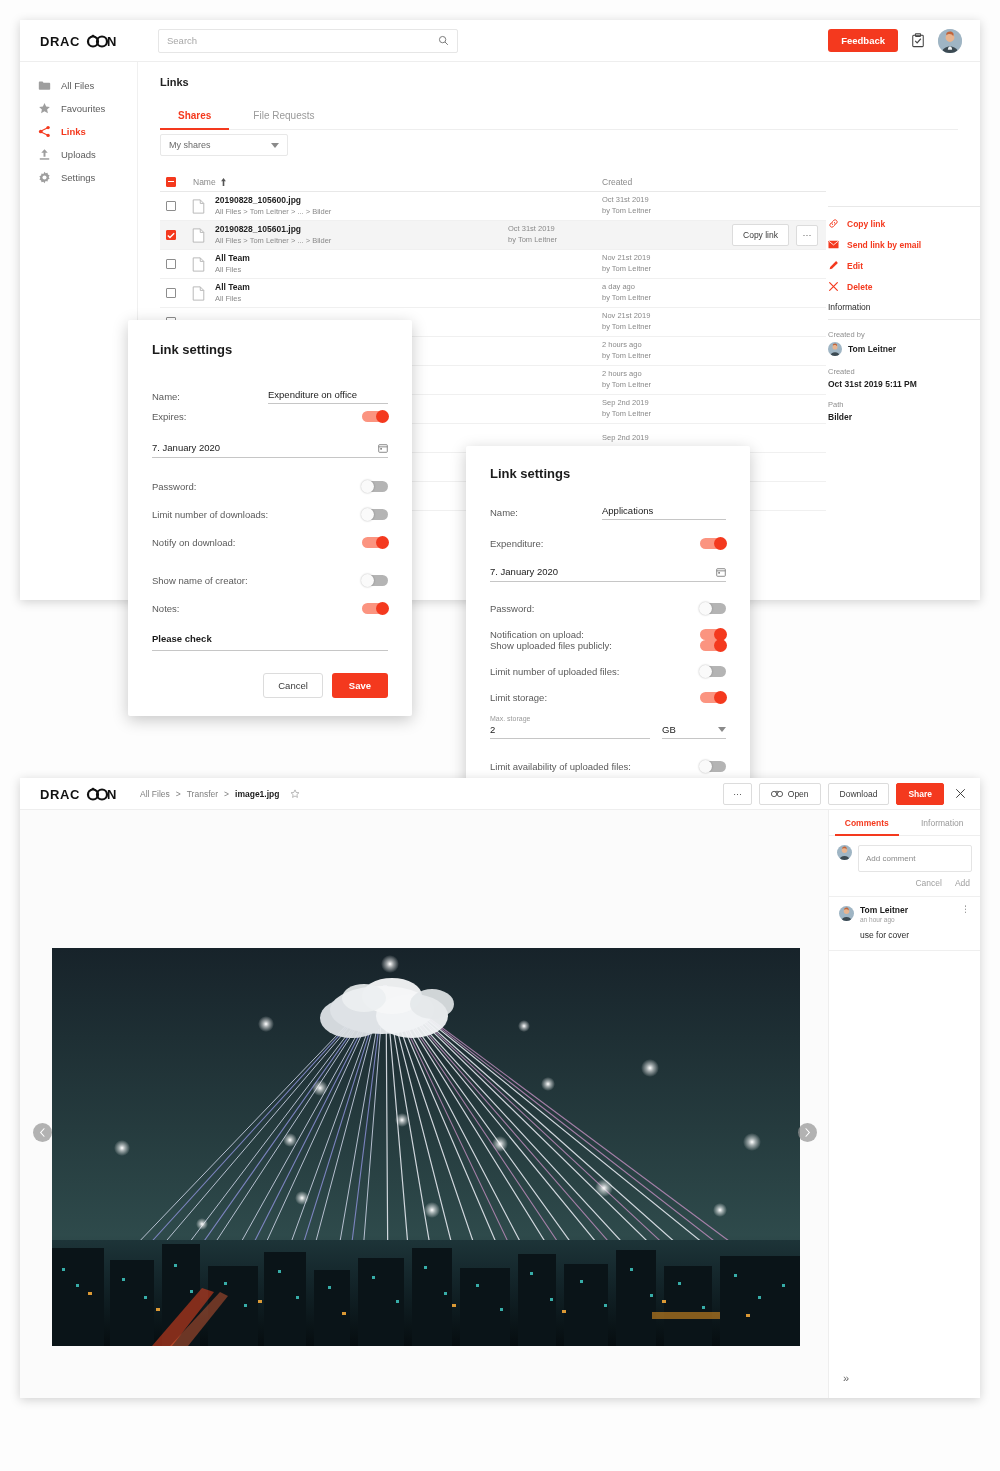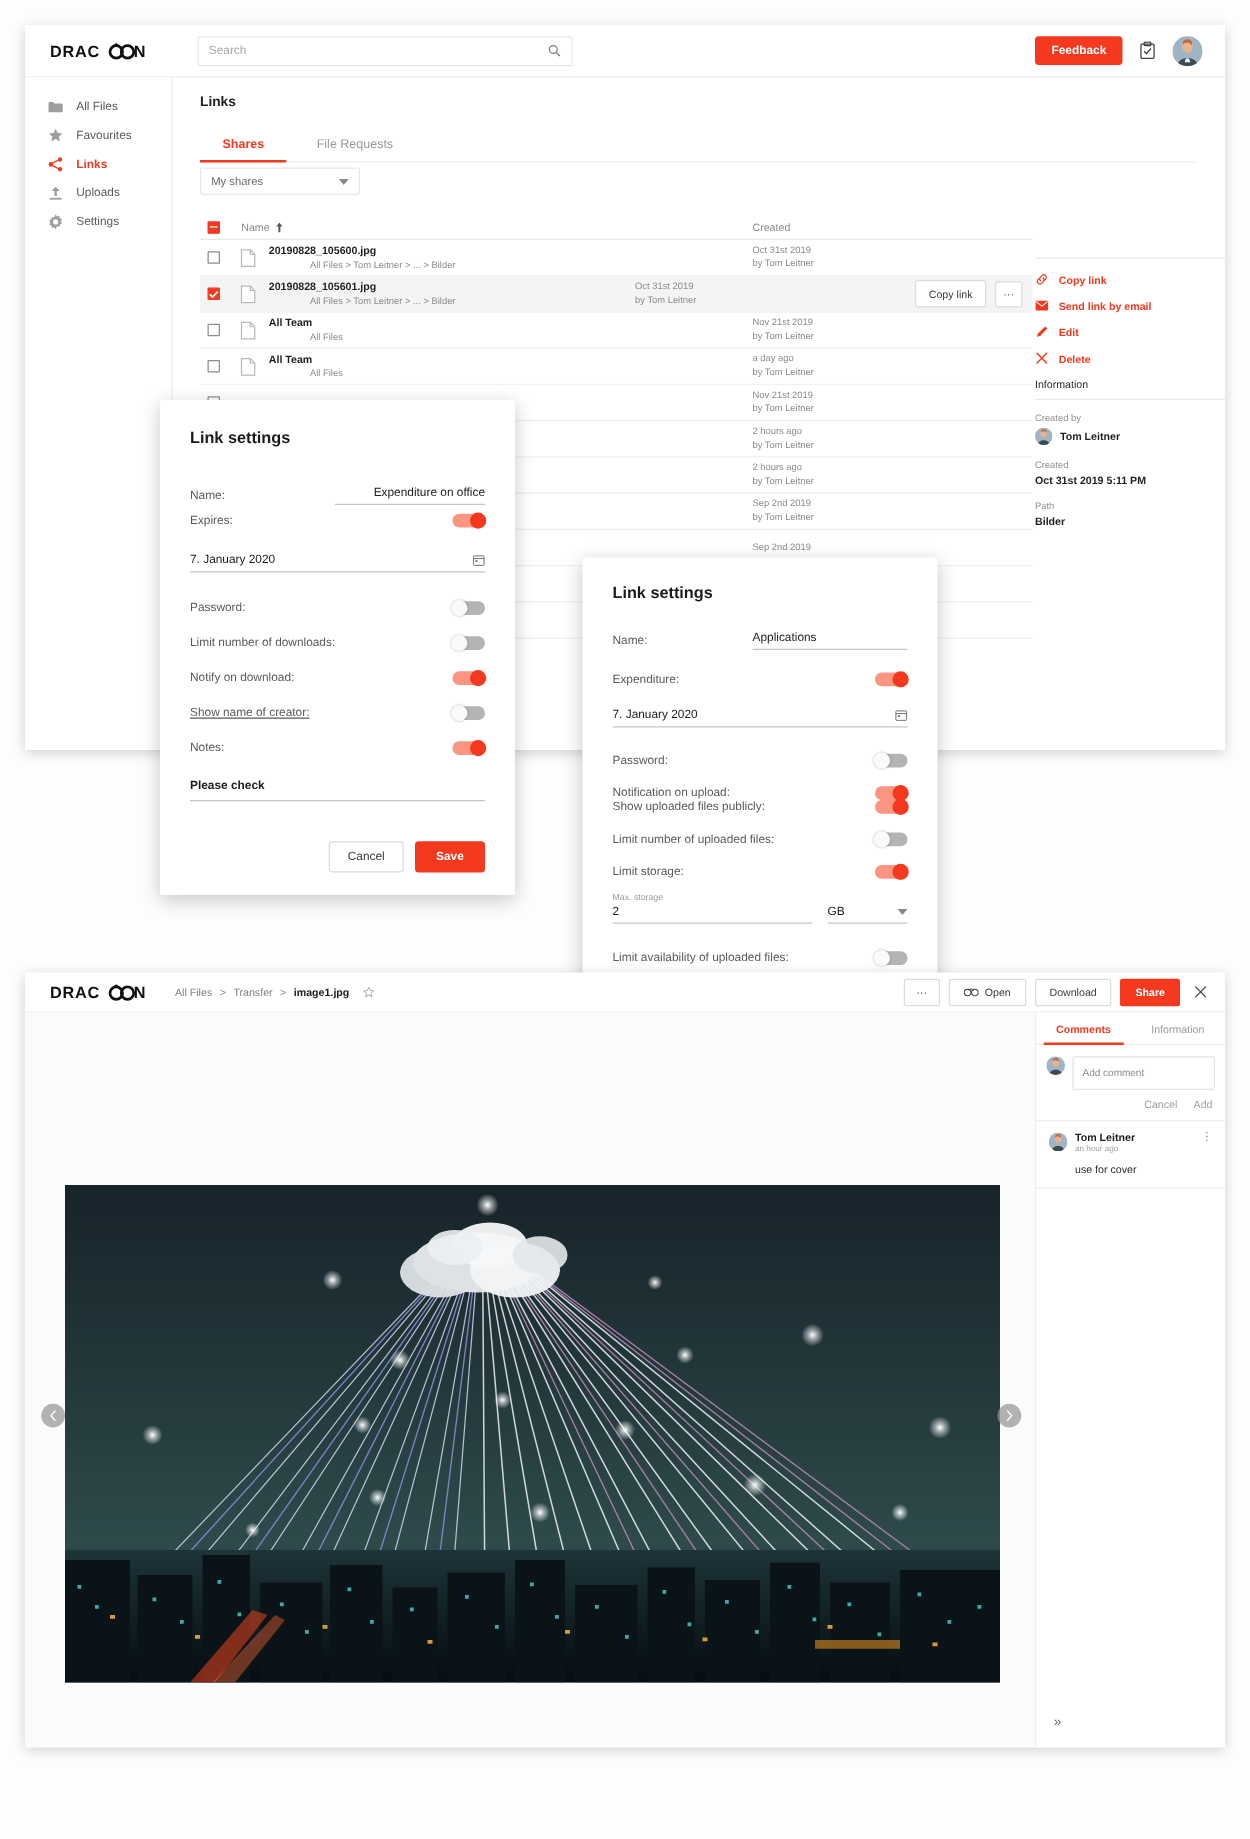--- a/index.html
+++ b/index.html
@@ -111,21 +111,21 @@
   .th-created { margin-left: auto; width: 224px; }
 
   .t-row {
     display: flex; align-items: center; height: 29px;
     border-bottom: 1px solid #f0f0f0; font-size: 8px;
   }
   .t-row.sel { background: #f4f4f4; }
   .r-file-icon { margin-left: 16px; flex: none; }
   .r-name { margin-left: 10px; width: 250px; }
   .r-name .n1 { font-size: 8.5px; font-weight: 700; color: #1f1f1f; line-height: 1.35; }
-  .r-name .n2 { font-size: 7.5px; color: #8a8a8a; line-height: 1.35; margin-left: 33px; }
+  .r-name .n2 { font-size: 7.5px; color: #8a8a8a; line-height: 1.35; }
   .r-created { margin-left: auto; width: 224px; color: #8a8a8a; line-height: 1.45; }
   .r-created .c1 { font-size: 7.5px; }
   .r-created .c2 { font-size: 7.5px; }
   .r-actions { display: flex; align-items: center; gap: 7px; padding-right: 8px; }
   .btn-copylink {
     border: 1px solid #dcdcdc; background: #fff; border-radius: 2px;
     font-size: 8.5px; color: #3a3a3a; padding: 5px 10px; cursor: pointer;
     font-family: "Liberation Sans", sans-serif;
   }
   .btn-dots {
@@ -578,21 +578,21 @@
         <div class="ip-value">Bilder</div>
       </div>
     </div>
   </div>
 
   <div class="dialog dlg1">
     <div class="dlg-title">Link settings</div>
 
     <div class="frow" style="margin-top:32px;">
       <span class="frow-label">Name:</span>
-      <div class="underline-input" style="width:120px; text-align:right;">Expenditure on office</div>
+      <div class="underline-input" style="width:120px; text-align:left;">Expenditure on office</div>
     </div>
 
     <div class="frow" style="margin-top:7px;align-items:flex-end;">
       <span class="frow-label">Expires:</span>
       <div class="toggle on">
           <div class="knob"></div>
         </div>
     </div>
 
     <div class="datefield" style="margin-top:20px;">
@@ -615,21 +615,21 @@
       <div class="toggle off">
           <div class="knob"></div>
         </div>
     </div>
     <div class="frow" style="margin-top:17px;">
       <span class="frow-label">Notify on download:</span>
       <div class="toggle on">
           <div class="knob"></div>
         </div>
     </div>
-    <div class="frow" style="margin-top:17px;text-decoration:underline;">
+    <div class="frow" style="margin-top:27px;">
       <span class="frow-label">Show name of creator:</span>
       <div class="toggle off">
           <div class="knob"></div>
         </div>
     </div>
     <div class="frow" style="margin-top:17px;">
       <span class="frow-label">Notes:</span>
       <div class="toggle on">
           <div class="knob"></div>
         </div>

